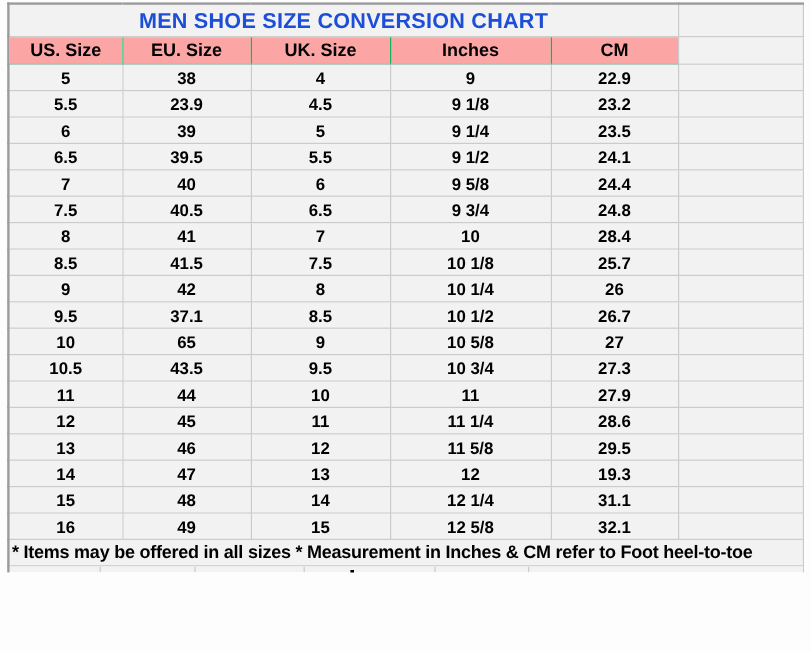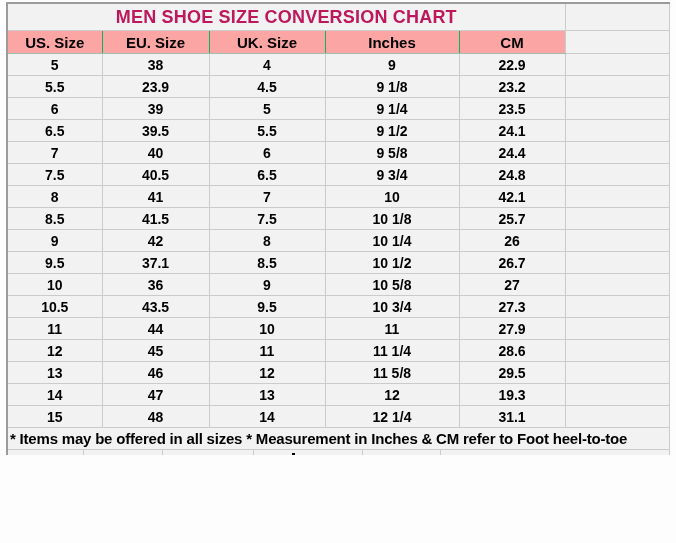--- a/index.html
+++ b/index.html
@@ -17,21 +17,21 @@
   }
   td, th {
     border:1px solid #cbcbcb;
     background:#f2f2f2;
     color:#000; font-weight:bold; font-size:14px;
     text-align:center; vertical-align:middle;
     padding:0; overflow:hidden; white-space:nowrap;
   }
   tr.title-row td { height:26px; }
   td.title-cell {
-    color:#be185d; font-size:18px; letter-spacing:0.2px;
+    color:#1d4ed8; font-size:18px; letter-spacing:0.2px;
   }
   tr.header-row th {
     height:22px; background:#fca5a5; font-size:15px;
     border-right:1px solid #12b35c; border-bottom:1px solid #9fbfae;
   }
   tr.header-row th.last-green { border-right:1px solid #cbcbcb; }
   tbody.data-rows td { height:21px; font-size:14px; }
   tr.note-row td { height:21px; font-size:15px; }
   td.note-left {
     text-align:left; padding-left:2px; overflow:visible; letter-spacing:-0.2px;
@@ -117,21 +117,21 @@
           <td>6.5</td>
           <td>9 3/4</td>
           <td>24.8</td>
           <td class="emptycol"></td>
         </tr>
         <tr>
           <td>8</td>
           <td>41</td>
           <td>7</td>
           <td>10</td>
-          <td>42.1</td>
+          <td>28.4</td>
           <td class="emptycol"></td>
         </tr>
         <tr>
           <td>8.5</td>
           <td>41.5</td>
           <td>7.5</td>
           <td>10 1/8</td>
           <td>25.7</td>
           <td class="emptycol"></td>
         </tr>
@@ -146,21 +146,21 @@
         <tr>
           <td>9.5</td>
           <td>37.1</td>
           <td>8.5</td>
           <td>10 1/2</td>
           <td>26.7</td>
           <td class="emptycol"></td>
         </tr>
         <tr>
           <td>10</td>
-          <td>36</td>
+          <td>65</td>
           <td>9</td>
           <td>10 5/8</td>
           <td>27</td>
           <td class="emptycol"></td>
         </tr>
         <tr>
           <td>10.5</td>
           <td>43.5</td>
           <td>9.5</td>
           <td>10 3/4</td>
@@ -198,20 +198,28 @@
           <td>12</td>
           <td>19.3</td>
           <td class="emptycol"></td>
         </tr>
         <tr>
           <td>15</td>
           <td>48</td>
           <td>14</td>
           <td>12 1/4</td>
           <td>31.1</td>
+          <td class="emptycol"></td>
+        </tr>
+        <tr>
+          <td>16</td>
+          <td>49</td>
+          <td>15</td>
+          <td>12 5/8</td>
+          <td>32.1</td>
           <td class="emptycol"></td>
         </tr>
       </tbody>
 
     <tbody>
     <tr class="note-row">
       <td colspan="6" class="note-left">* Items may be offered in all sizes * Measurement in Inches &amp; CM refer to Foot heel-to-toe</td>
     </tr>
 
     <tr class="partial-row">

